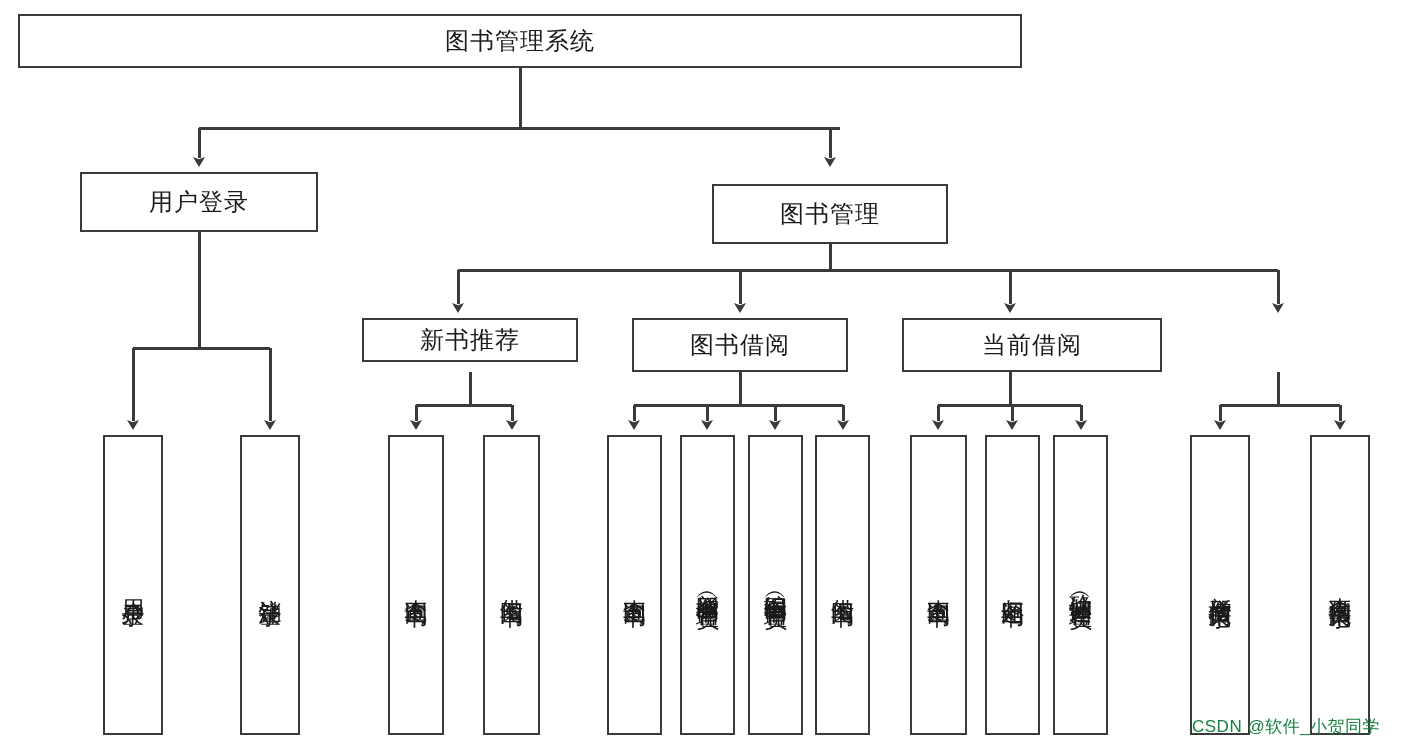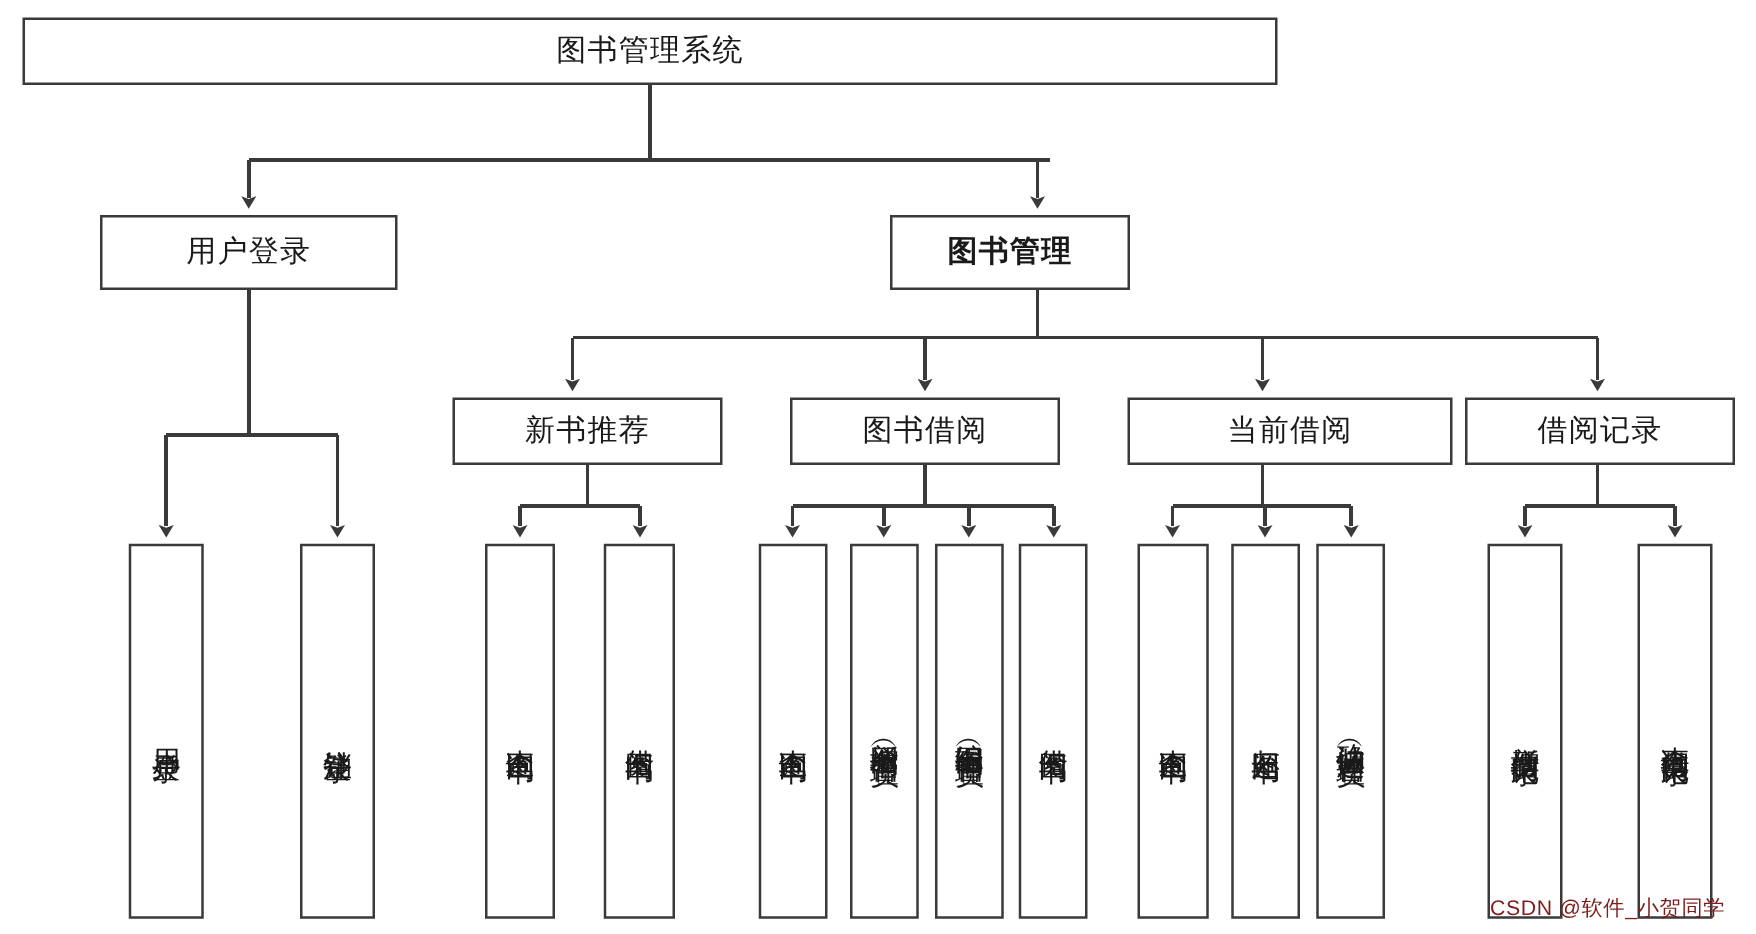--- a/index.html
+++ b/index.html
@@ -45,21 +45,21 @@
   }
   .vwrap{
     width:100%;height:100%;
     display:flex;
     align-items:center;
     justify-content:center;
   }
   .watermark{
     position:absolute;
     font-size:17px;
-    color:#7f1d1d;
+    color:#15803d;
     white-space:nowrap;
     letter-spacing:0.5px;
     left:1192px;top:715px;
   }
 </style>
 </head>
 <body>
 
 <div id="canvas">
 
@@ -113,36 +113,33 @@
     </g>
   </svg>
 
   <div class="node h-node root" style="left:18px;top:14px;width:1004px;height:54px;">
     <span>图书管理系统</span>
   </div>
 
   <div class="node h-node" style="left:80px;top:172px;width:238px;height:60px;">
     <span>用户登录</span>
   </div>
-  <div class="node h-node" style="left:712px;top:172px;width:192px;height:60px;font-weight:bold;">
+  <div class="node h-node" style="left:712px;top:184px;width:236px;height:60px;">
     <span>图书管理</span>
   </div>
 
-  <div class="node h-node" style="left:362px;top:318px;width:216px;height:54px;">
+  <div class="node h-node" style="left:362px;top:318px;width:216px;height:44px;">
     <span>新书推荐</span>
   </div>
   <div class="node h-node" style="left:632px;top:318px;width:216px;height:54px;justify-content:center;">
     <span>图书借阅</span>
   </div>
   <div class="node h-node" style="left:902px;top:318px;width:260px;height:54px;">
     <span>当前借阅</span>
   </div>
-  <div class="node h-node" style="left:1172px;top:318px;width:216px;height:54px;">
-    <span>借阅记录</span>
-  </div>
 
   <div class="node v-node" style="left:103px;top:435px;width:60px;height:300px;">
     <div class="vwrap">
       <span class="vtext">用户登录</span>
     </div>
   </div>
 
   <div class="node v-node" style="left:240px;top:435px;width:60px;height:300px;">
     <div class="vwrap">
       <span class="vtext">注销登录</span>

